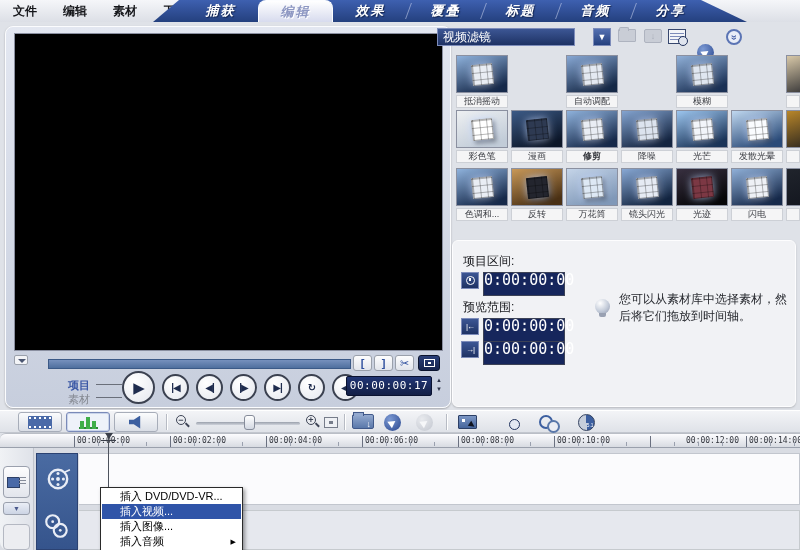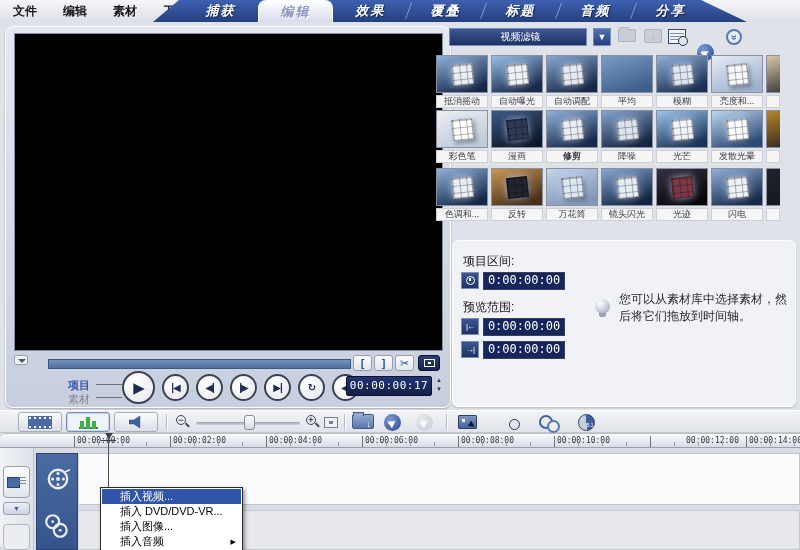--- a/index.html
+++ b/index.html
@@ -58,23 +58,23 @@
   .cbtn.play { width:33px; height:33px; font-size:15px; }
 
   .tcbox { position:absolute; left:340px; top:349px; width:86px; height:20px;
            background:linear-gradient(#203574,#131f46); border:1px solid #0a1230; border-radius:2px;
            color:#fff; font-family:"DejaVu Sans Mono",monospace; font-size:11px; line-height:18px;
            text-align:center; letter-spacing:0.5px; }
   .tcspin { position:absolute; left:427px; top:349px; width:12px; height:20px; font-size:6px; line-height:9px;
            color:#2c3248; text-align:center; cursor:pointer; }
 
   
-  .dd { position:absolute; left:449px; top:28px; width:138px; height:18px;
+  .dd { position:absolute; left:437px; top:28px; width:138px; height:18px;
         background:linear-gradient(#3c5694,#1e3264); border:1px solid #7d8cba; color:#fff;
-        font-size:10px; line-height:16px; padding-left:5px; cursor:pointer;text-align:center; }
+        font-size:12px; line-height:16px; padding-left:5px; cursor:pointer; }
   .ddarrow { position:absolute; left:593px; top:28px; width:18px; height:18px;
         background:linear-gradient(#5571b2,#24407e); border:1px solid #7d8cba; color:#fff;
         font-size:9px; text-align:center; line-height:17px; cursor:pointer; }
   .hicon { position:absolute; top:29px; cursor:pointer; }
   .folder { width:18px; height:13px; background:#c9cdd6; border:1px solid #aeb3bf; border-radius:1px; }
   .folder::before { content:""; position:absolute; left:0; top:-3px; width:8px; height:3px; background:#c9cdd6;
         border:1px solid #aeb3bf; border-bottom:none; border-radius:2px 2px 0 0; }
   .gico { width:18px; height:14px; background:#c9cdd6; border:1px solid #aeb3bf; border-radius:2px;
         color:#a8adb9; font-size:9px; text-align:center; line-height:13px; }
   .sorticon { width:18px; height:15px; background:#f2f4f8; border:1px solid #37476e; position:relative; }
@@ -84,41 +84,41 @@
         border-radius:50%; background:#dfe4ee; border:1.5px solid #22335e; }
   .bluecirc { width:17px; height:17px; border-radius:50%;
         background:radial-gradient(circle at 35% 30%, #7c9ad4, #27448c); position:relative; }
   .bluecirc::after { content:""; position:absolute; left:5px; top:5px; border-left:7px solid #fff;
         border-top:4px solid transparent; border-bottom:4px solid transparent; transform:rotate(-35deg); }
   .chevcirc { width:16px; height:16px; border-radius:50%; border:2px solid #5b74b4;
         background:#e9edf7; color:#3a55a0; font-weight:bold; font-size:10px; text-align:center; }
   .chevcirc span { display:inline-block; transform:rotate(-90deg); line-height:13px; }
 
   
-  #gallery { position:absolute; left:432px; top:50px; width:348px; height:186px; }
+  #gallery { position:absolute; left:452px; top:50px; width:348px; height:186px; }
   .fitem { position:absolute; width:52px; cursor:pointer; }
   .fthumb { width:52px; height:38px; border:1px solid #8b90a0; display:flex; align-items:center; justify-content:center; }
   .fcube { width:21px; height:21px; border:1px solid rgba(0,0,0,.35);
         background-image:linear-gradient(rgba(0,0,0,.28) 1px, transparent 1px),
                          linear-gradient(90deg, rgba(0,0,0,.28) 1px, transparent 1px);
         background-size:7px 7px; transform:rotate(-6deg);
         box-shadow:0 0 9px rgba(195,215,255,.8), 2px 3px 4px rgba(0,0,0,.45); }
   .flabel { margin-top:2px; height:13px; background:#f5f5f6; border:1px solid #cdd0d6;
         font-size:9px; color:#3a3c42; text-align:center; line-height:11px;
         white-space:nowrap; overflow:hidden; }
 
   
   .opts { position:absolute; left:452px; top:240px; width:344px; height:167px;
         background:#f1f2f5; border:1px solid #fdfdfe; border-radius:6px; box-shadow:0 1px 2px rgba(0,0,0,.18); }
   .olbl { position:absolute; left:10px; font-size:12px; color:#15161a; }
   .obtn { position:absolute; left:8px; width:18px; height:17px;
         background:linear-gradient(#3c5694,#1e3264); border:1px solid #7d8cba; color:#fff;
         font-size:8px; text-align:center; line-height:15px; letter-spacing:-1px; cursor:pointer; }
-  .otc { position:absolute; left:30px; width:82px; height:18px; background:#16265c; border:1px solid #3c4256;
-        color:#fff; font-family:"DejaVu Sans Mono",monospace; font-size:12px; line-height:15px; text-align:center; }
+  .otc { position:absolute; left:30px; width:82px; height:24px; background:#16265c; border:1px solid #3c4256;
+        color:#fff; font-family:"DejaVu Sans Mono",monospace; font-size:15px; line-height:15px; text-align:center; }
   .clockface { display:inline-block; width:9px; height:9px; border:1.5px solid #fff; border-radius:50%;
         position:relative; margin-top:3px; }
   .clockface::after { content:""; position:absolute; left:2.5px; top:0.5px; width:1.5px; height:3.5px; background:#fff; }
   .bulb { position:absolute; left:142px; top:58px; width:15px; height:15px; border-radius:50%;
         background:radial-gradient(circle at 35% 28%, #ffffff, #c3cbd9 55%, #8a93a8); }
   .bulb::after { content:""; position:absolute; left:4px; top:14px; width:7px; height:4px; background:#99a1b2;
         border-radius:0 0 2px 2px; }
   .tiptext { position:absolute; left:166px; top:50px; width:174px; font-size:12px; color:#26282e; line-height:1.45; }
 
   
@@ -285,47 +285,31 @@
   <div class="hicon bluecirc" style="left:697px;"></div>
   <div class="hicon chevcirc" style="left:726px;"><span>«</span></div>
 
   <div id="gallery">
       <div class="fitem" style="left: 4px; top: 5px;">
         <div class="fthumb" style="background: linear-gradient(160deg, rgb(143, 178, 220) 0%, rgb(22, 41, 74) 85%);">
           <div class="fcube" style="background-color: rgb(233, 237, 244);"></div>
         </div>
         <div class="flabel">抵消摇动</div>
       </div>
-      <div class="fitem" style="left: 59px; top: 5px;">
-        <div class="fthumb" style="background: linear-gradient(160deg, rgb(156, 192, 232) 0%, rgb(22, 41, 74) 85%);">
-          <div class="fcube" style="background-color: rgb(238, 241, 246);"></div>
-        </div>
-        <div class="flabel">自动曝光</div>
-      </div>
       <div class="fitem" style="left: 114px; top: 5px; border-radius: 13px;">
         <div class="fthumb" style="background: linear-gradient(160deg, rgb(136, 168, 212) 0%, rgb(21, 40, 70) 85%);">
           <div class="fcube" style="background-color: rgb(228, 233, 242);"></div>
         </div>
         <div class="flabel">自动调配</div>
       </div>
-      <div class="fitem" style="left: 169px; top: 5px;">
-        <div class="fthumb" style="background: linear-gradient(160deg, rgb(124, 156, 200) 0%, rgb(63, 95, 140) 85%); filter: blur(0.5px);"></div>
-        <div class="flabel">平均</div>
-      </div>
       <div class="fitem" style="left: 224px; top: 5px;">
         <div class="fthumb" style="background: linear-gradient(160deg, rgb(144, 176, 216) 0%, rgb(26, 48, 84) 85%);">
           <div class="fcube" style="background-color: rgb(223, 230, 240);"></div>
         </div>
         <div class="flabel">模糊</div>
-      </div>
-      <div class="fitem" style="left: 279px; top: 5px;">
-        <div class="fthumb" style="background: linear-gradient(160deg, rgb(232, 237, 244) 0%, rgb(159, 178, 204) 85%);">
-          <div class="fcube" style="background-color: rgb(246, 248, 251);"></div>
-        </div>
-        <div class="flabel">亮度和...</div>
       </div>
       <div class="fitem" style="left: 4px; top: 60px;">
         <div class="fthumb" style="background: linear-gradient(160deg, rgb(238, 240, 242) 0%, rgb(194, 204, 216) 85%);">
           <div class="fcube" style="background-color: rgb(255, 255, 255);"></div>
         </div>
         <div class="flabel">彩色笔</div>
       </div>
       <div class="fitem" style="left: 59px; top: 60px;">
         <div class="fthumb" style="background: linear-gradient(160deg, rgb(60, 90, 134) 0%, rgb(12, 22, 40) 85%);">
           <div class="fcube" style="background-color: rgb(46, 58, 82);"></div>
@@ -519,19 +503,19 @@
         <circle cx="9" cy="9" r="1.3" fill="#e9edf6"></circle>
         <circle cx="16" cy="17" r="6" fill="none" stroke="#e9edf6" stroke-width="2"></circle>
         <circle cx="16" cy="17" r="1.3" fill="#e9edf6"></circle>
       </svg>
     </div>
     <div class="trow1"></div>
     <div class="trow2"></div>
   </div>
 
   <div class="ctxmenu" id="ctx-menu">
+      <div class="cmi">插入 DVD/DVD-VR...</div>
       <div class="cmi hl">插入视频...</div>
-      <div class="cmi">插入 DVD/DVD-VR...</div>
       <div class="cmi">插入图像...</div>
       <div class="cmi">插入音频<span class="sub">▶</span></div>
     </div>
 
 </div>
 
 </body></html>

